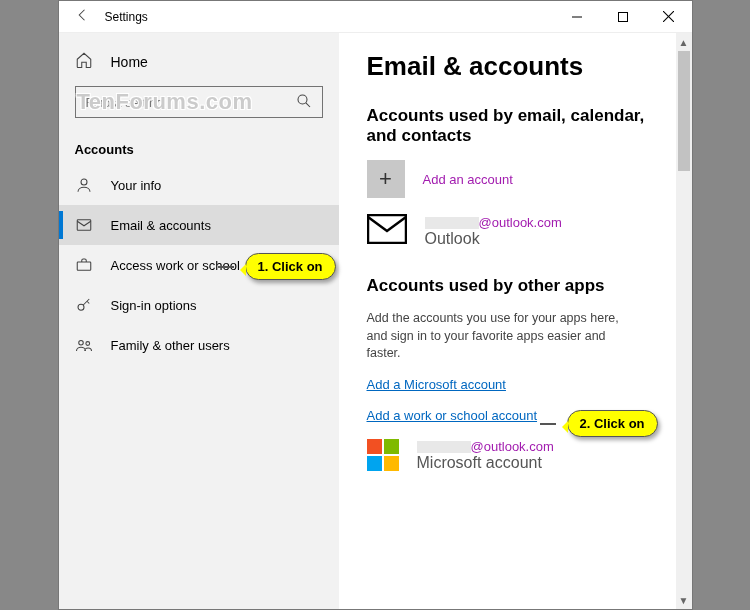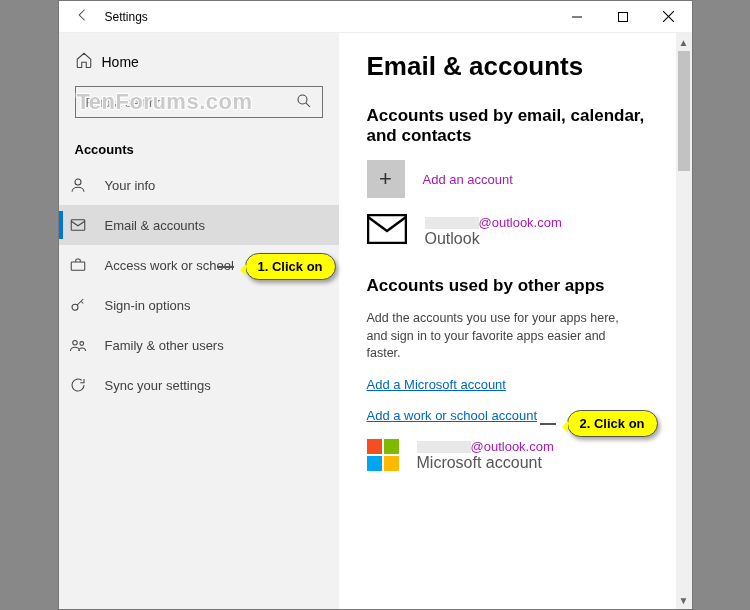--- a/index.html
+++ b/index.html
@@ -19,33 +19,33 @@
   .body { flex: 1; display: flex; overflow: hidden; position: relative; }
   .sidebar {
     width: 280px; background: #f2f2f2; padding: 12px 0 0 0; display: flex; flex-direction: column;
     position: relative;
   }
   .watermark {
     position: absolute; top: 56px; left: 18px; font-size: 22px; color: rgba(160,160,160,0.55);
     font-weight: 600; letter-spacing: 0.5px; pointer-events: none;
     text-shadow: 1px 1px 0 #fff, -1px -1px 0 #fff, 1px -1px 0 #fff, -1px 1px 0 #fff;
   }
-  .home-row { display: flex; align-items: center; padding: 6px 16px; gap: 9px; cursor: pointer; font-size: 14px; }
+  .home-row { display: flex; align-items: center; padding: 6px 16px; gap: 18px; cursor: pointer; font-size: 14px; }
   .search-wrap { padding: 8px 16px 10px 16px; position: relative; }
   .search {
     width: 100%; height: 32px; border: 1px solid #737373; background: #f2f2f2;
     padding: 0 34px 0 10px; font-size: 13px; color: #555;
   }
   .search-icon {
     position: absolute; right: 26px; top: 14px; font-size: 14px; color: #555; pointer-events: none;
   }
   .section-head { padding: 14px 16px 8px 16px; font-size: 13px; font-weight: 600; }
   .nav-item {
-    display: flex; align-items: center; padding: 0 10px; height: 40px; gap: 18px;
-    font-size: 13px; cursor: pointer; position: relative; color: #404040;
+    display: flex; align-items: center; padding: 0 16px; height: 40px; gap: 18px;
+    font-size: 13px; cursor: pointer; position: relative; color: #000000;
   }
   .nav-item .ico { width: 18px; display: flex; align-items: center; justify-content: center; color: #444; }
   .nav-item.selected { background: #dcdcdc; }
   .nav-item.selected::before {
     content: ""; position: absolute; left: 0; top: 6px; bottom: 6px; width: 4px; background: #0078d4;
   }
   .content { flex: 1; padding: 18px 24px 0 28px; overflow: hidden; position: relative; }
   .scrollbar {
     position: absolute; right: 0; top: 0; bottom: 0; width: 16px; background: #f0f0f0;
     display: flex; flex-direction: column; align-items: center;
@@ -202,28 +202,20 @@
         <span class="ico">
           <svg class="ico-svg" viewBox="0 0 24 24">
               <circle cx="8" cy="9" r="3"></circle>
               <circle cx="17" cy="10" r="2.5"></circle>
               <path d="M2 20c0-3 3-5 6-5s6 2 6 5M13 20c0-2.5 2-4 4.5-4s4.5 1.5 4.5 4"></path>
             </svg>
         </span>
         <span>Family &amp; other users</span>
       </div>
 
-      <div class="nav-item">
-        <span class="ico">
-          <svg class="ico-svg" viewBox="0 0 24 24">
-              <path d="M20 12a8 8 0 1 1-3-6.2M20 4v5h-5"></path>
-            </svg>
-        </span>
-        <span>Sync your settings</span>
-      </div>
     </div>
 
     <div class="content">
       <h1>Email &amp; accounts</h1>
 
       <div class="section">
         <h2>Accounts used by email, calendar, and contacts</h2>
 
         <div class="acct-row">
           <div class="add-tile">+</div>

